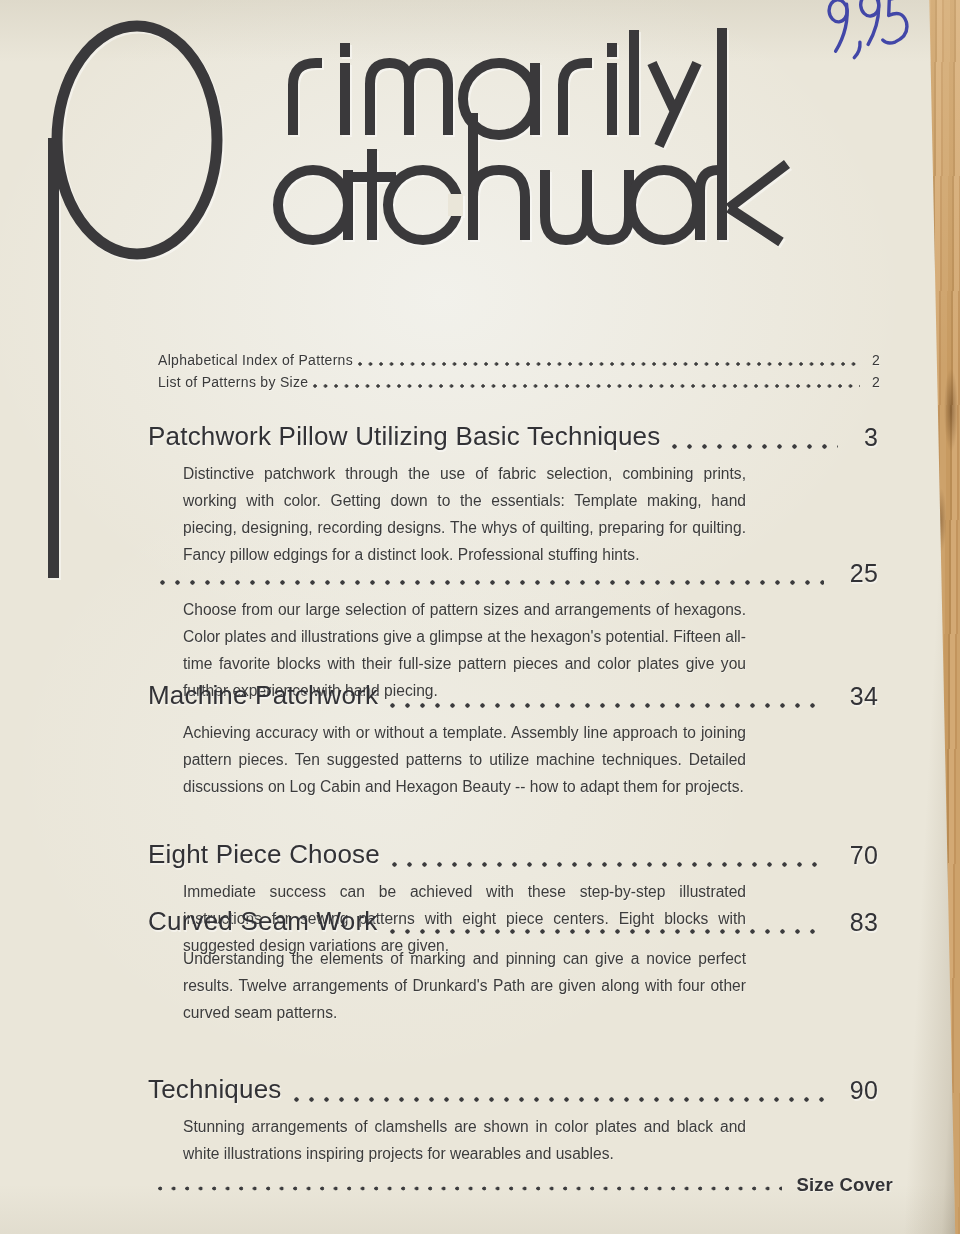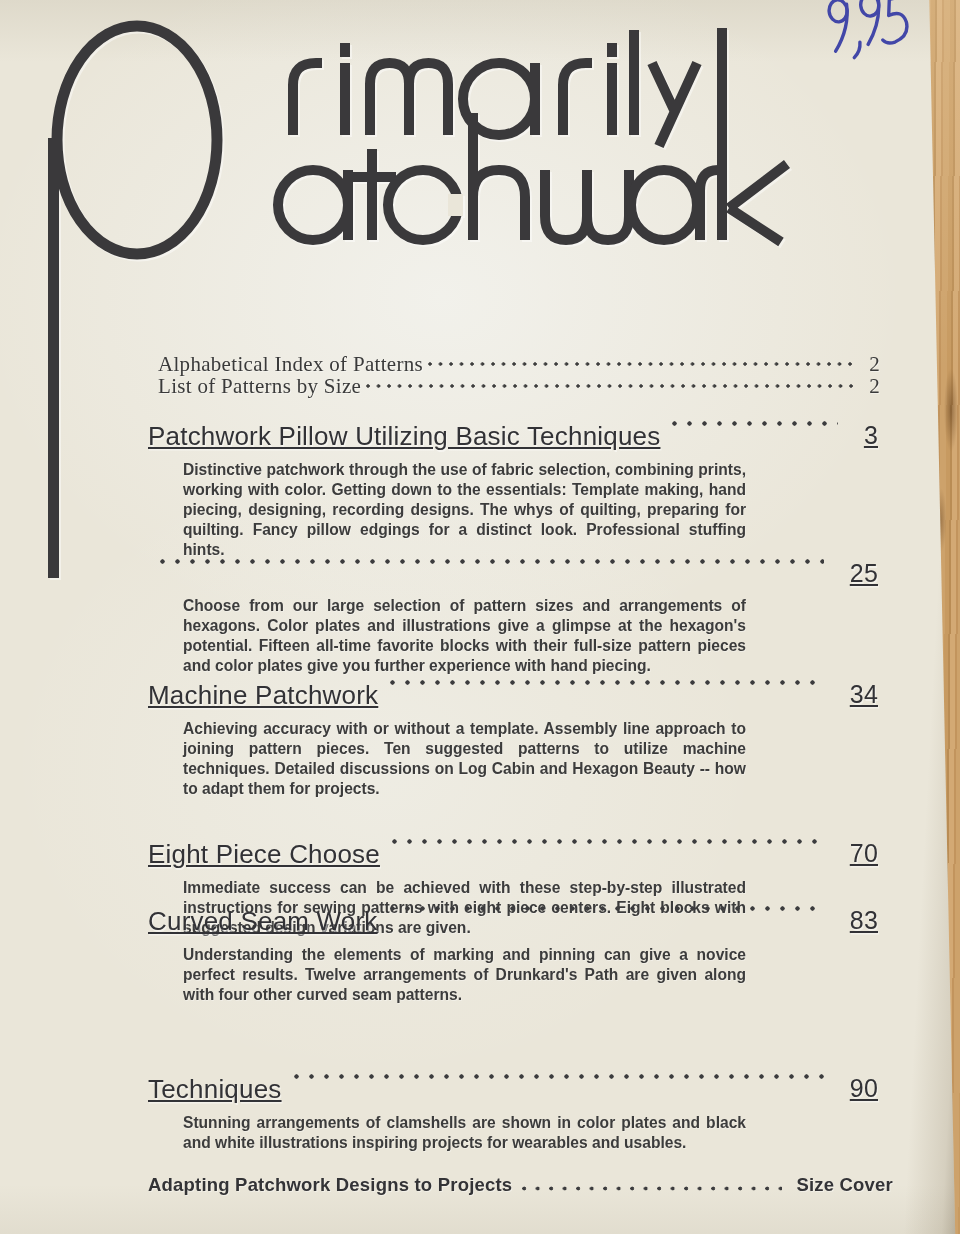--- a/index.html
+++ b/index.html
@@ -36,47 +36,45 @@
     position:absolute;left:0;top:0;
     filter:drop-shadow(2px 2.5px 0 rgba(255,255,255,.45));
   }
   .logo path, .logo ellipse{stroke:#3a393b;fill:none;stroke-linecap:butt;}
   
   .price{position:absolute;left:790px;top:0;}
   .price path, .price ellipse{stroke:#4247a8;fill:none;stroke-linecap:round;stroke-linejoin:round;}
   
   .toc-sm{
     position:absolute;left:158px;width:722px;
-    display:flex;align-items:center;
-    font-size:21px;letter-spacing:.3px;color:#3a3a3a;
+    display:flex;align-items:flex-end;
+    font-size:14px;letter-spacing:.3px;color:#3a3a3a;
     text-shadow:1px 1px 0 rgba(255,255,255,.4);
-    font-family:Liberation Serif, serif;
   }
   .leader-sm{
     flex:1;height:4px;margin:0 12px 2px 5px;
     background-image:radial-gradient(circle at 2px 2px,#3e3e3e 1.45px,rgba(0,0,0,0) 1.95px);
     background-size:10.5px 4px;background-repeat:repeat-x;
   }
   .section{position:absolute;left:148px;width:730px;}
   .heading{
-    display:flex;align-items:flex-start;
+    display:flex;align-items:flex-end;
     font-size:26px;letter-spacing:.2px;color:#323236;
     text-shadow:1px 1.5px 0 rgba(255,255,255,.45);
-    text-decoration:underline;
   }
   .leader-hd{
     flex:1;height:5px;margin:0 26px 3px 12px;
     background-image:radial-gradient(circle at 2.5px 2.5px,#3c3c3e 1.9px,rgba(0,0,0,0) 2.45px);
     background-size:15px 5px;background-repeat:repeat-x;
   }
   .pg{font-size:25px;}
   .desc{
     margin:8px 0 0 35px;width:563px;
-    font-size:15.6px;line-height:20px;text-align:justify;
-    color:#3c3c3c;text-shadow:.7px 1px 0 rgba(255,255,255,.35);font-weight:bold;
+    font-size:15.6px;line-height:27px;text-align:justify;
+    color:#3c3c3c;text-shadow:.7px 1px 0 rgba(255,255,255,.35);
   }
   
   .footer{
     position:absolute;left:148px;top:1174px;width:745px;
     display:flex;align-items:baseline;
     font-size:18.5px;font-weight:bold;letter-spacing:.2px;color:#333336;
     text-shadow:1px 1px 0 rgba(255,255,255,.4);
   }
   .leader-ft{
     flex:1;height:5px;margin:0 14px 2px 10px;
@@ -197,18 +195,17 @@
   <div class="section" style="top:1074px">
     <div class="heading">
       <span>Techniques</span>
       <div class="leader-hd"></div>
       <span class="pg">90</span>
     </div>
     <p class="desc">Stunning arrangements of clamshells are shown in color plates and black and white illustrations inspiring projects for wearables and usables.</p>
   </div>
 
   <div class="footer">
-    <span>Adapting Patchwork Designs to Projects</span>
     <div class="leader-ft"></div>
     <span>Size Cover</span>
   </div>
 
 </div>
 
 </body></html>

